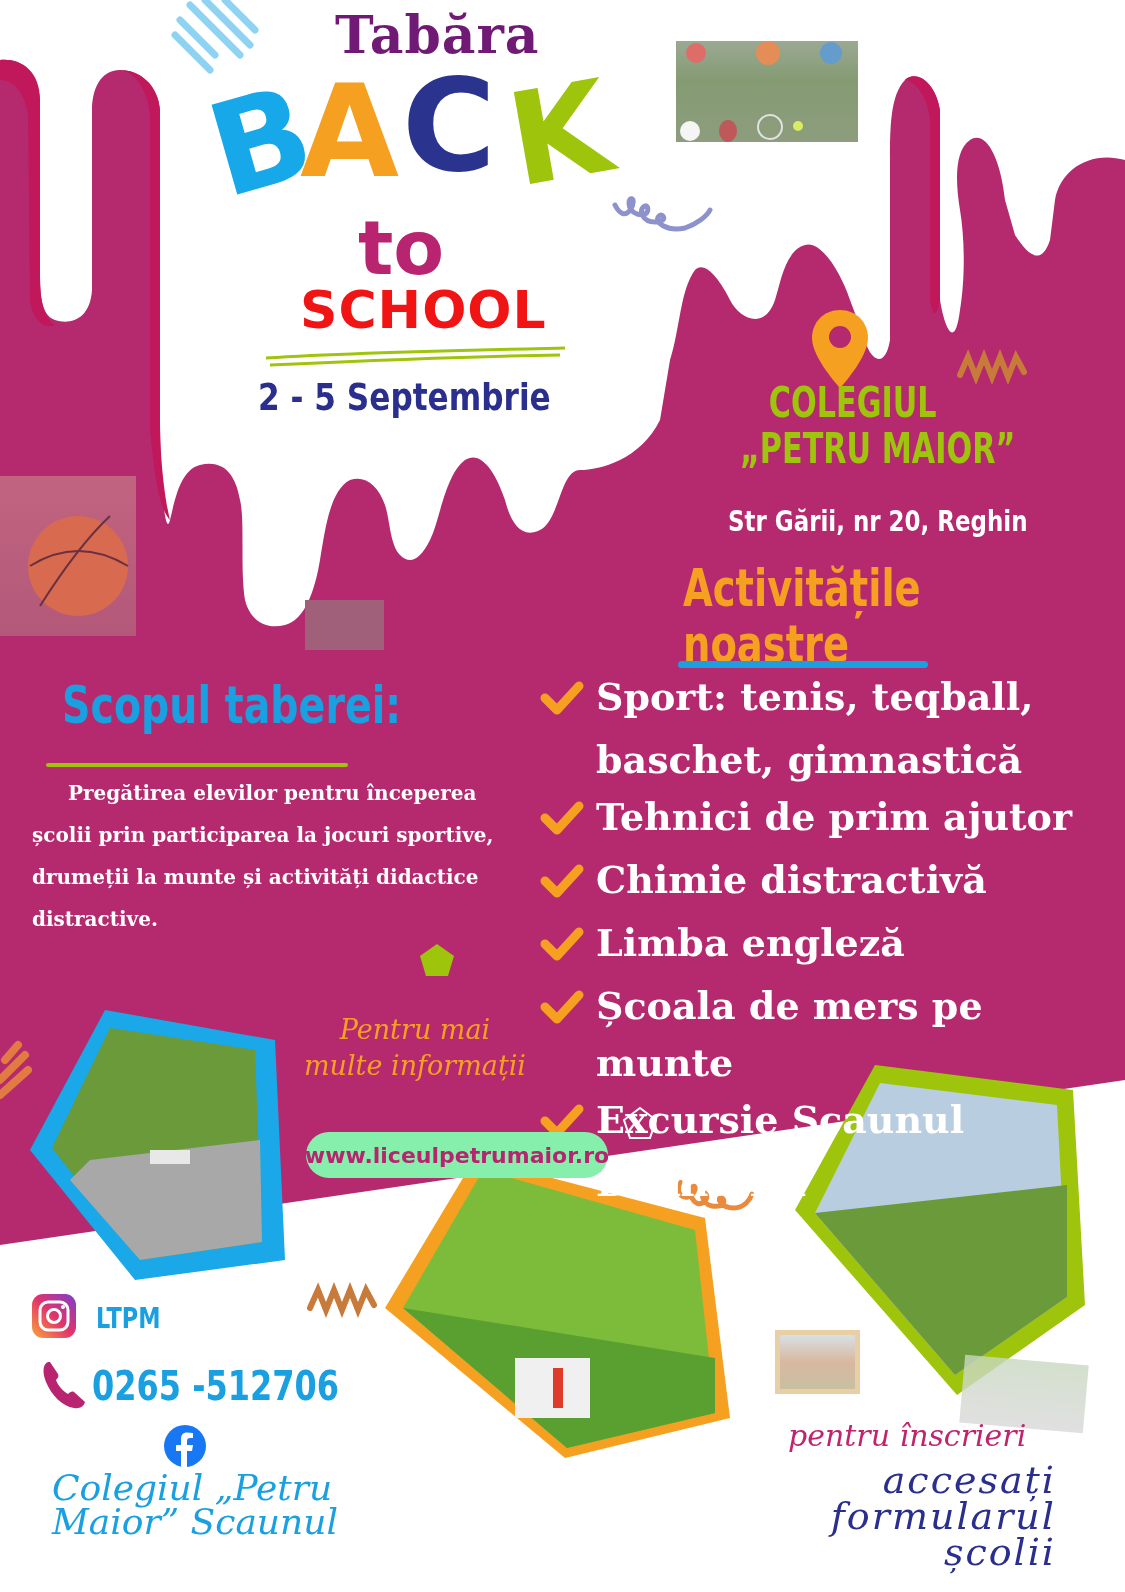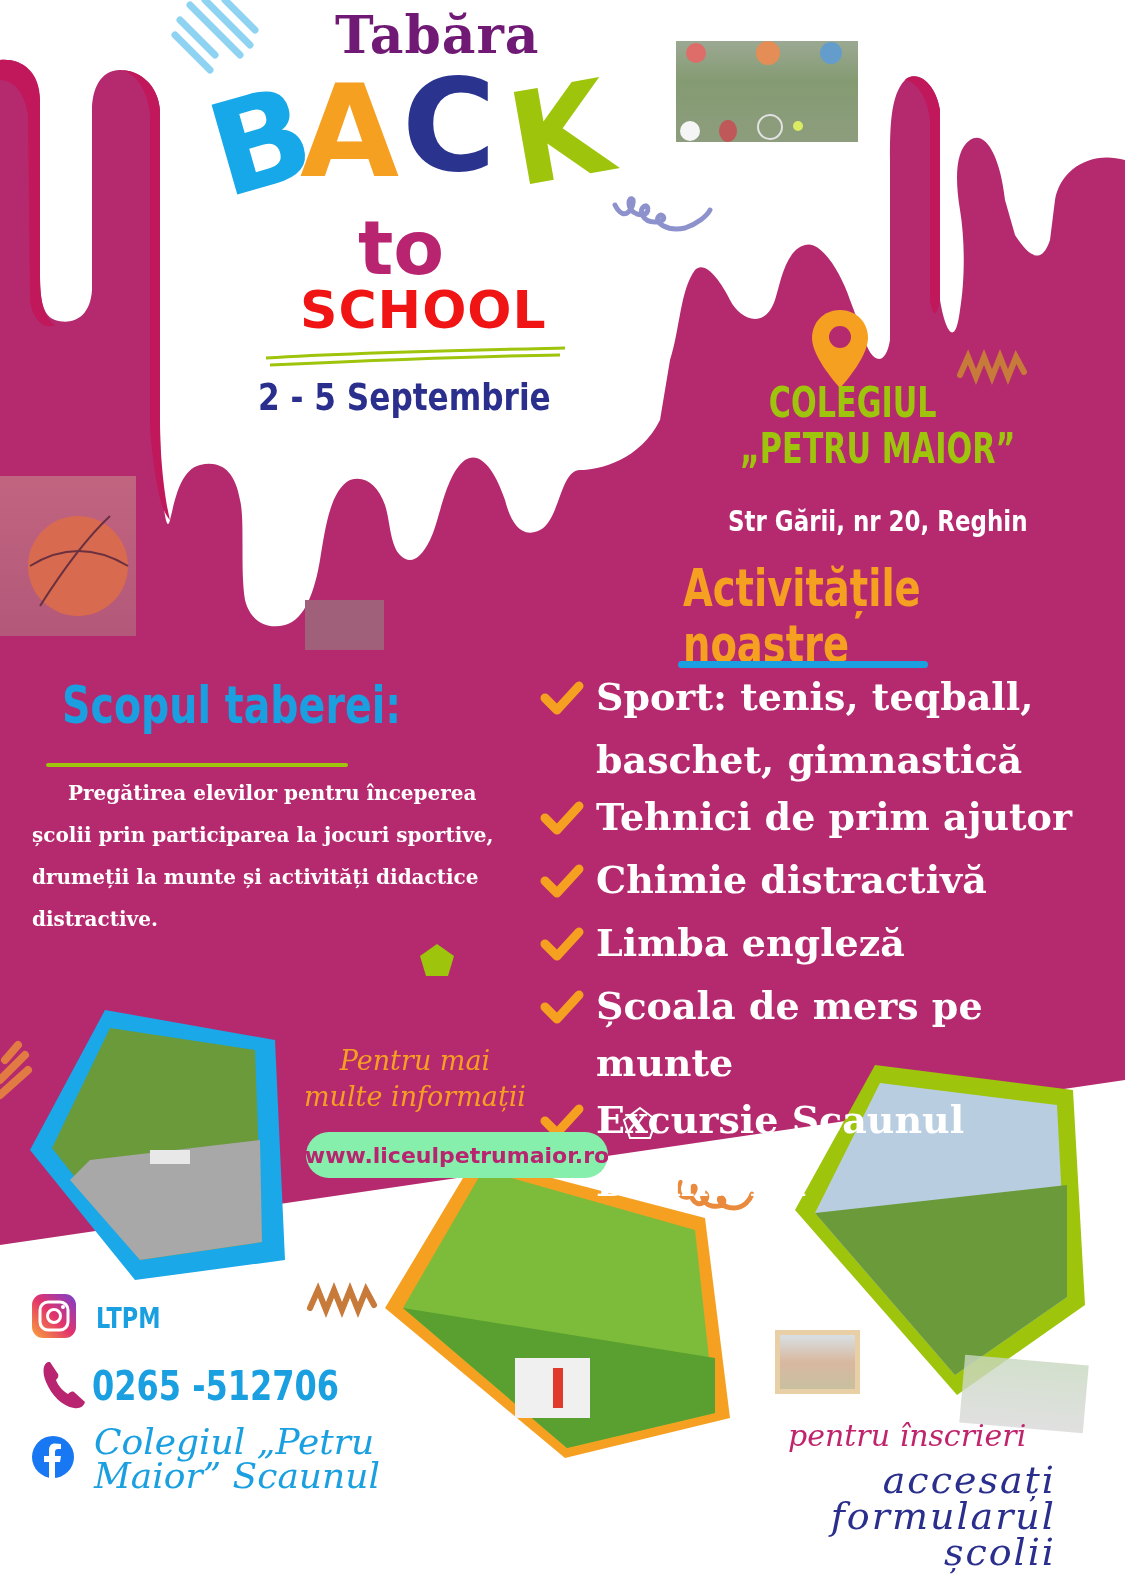--- a/index.html
+++ b/index.html
@@ -26,27 +26,27 @@
 
   .act-list { left:540px; top:668px; list-style:none; }
   .act-list li { display:flex; align-items:flex-start; color:#fff; font-family:"DejaVu Serif", serif; font-weight:bold; font-size:38px; line-height:57px; }
   .act-list li .chk { width:56px; flex:0 0 56px; padding-top:6px; }
   .act-list li.cont { padding-left:56px; }
 
   .scop-title { left:62px; top:675px; font-family:"DejaVu Sans", sans-serif; font-weight:bold; color:#1aa0e0; font-size:52px; transform:scaleX(0.76); transform-origin:left; }
   .scop-line { left:46px; top:763px; width:302px; height:4px; background:#9ec40c; border-radius:3px; }
   .scop-text { left:32px; top:772px; width:500px; color:#fff; font-family:"DejaVu Serif", serif; font-weight:bold; font-size:20px; line-height:42px; text-indent:36px; }
 
-  .more-info { left:300px; top:1012px; width:230px; text-align:center; color:#f6a022; font-family:"DejaVu Serif", serif; font-style:italic; font-size:27px; line-height:36px;margin-top:31px; }
+  .more-info { left:300px; top:1012px; width:230px; text-align:center; color:#f6a022; font-family:"DejaVu Serif", serif; font-style:italic; font-size:27px; line-height:36px; }
   .url-pill { left:306px; top:1132px; width:302px; height:46px; background:#86efac; border-radius:24px; display:flex; align-items:center; justify-content:center; color:#b82470; font-family:"DejaVu Sans", sans-serif; font-weight:bold; font-size:22px; text-decoration:none; }
 
   .contact-row { display:flex; align-items:center; position:absolute; }
   .ig-row { left:32px; top:1294px; }
   .ph-row { left:40px; top:1358px; }
-  .fb-row { left:32px; top:1425px; }
+  .fb-row { left:32px; top:1425px;flex-direction:column; }
   .ct-text { color:#1aa0e0; font-family:"DejaVu Sans", sans-serif; font-weight:bold; transform:scaleX(0.8); transform-origin:left; }
   .fb-text { color:#1aa0e0; font-family:"DejaVu Serif", serif; font-style:italic; font-size:36px; line-height:34px; margin-left:20px; }
 
   .reg-1 { left:788px; top:1418px; color:#c0246c; font-family:"DejaVu Serif", serif; font-style:italic; font-size:30px; }
   .reg-2 { left:716px; top:1462px; width:340px; text-align:right; color:#2a2e8c; font-family:"DejaVu Serif", serif; font-style:italic; font-size:38px; line-height:36px; letter-spacing:2px; }
 
   .photo { position:absolute; overflow:hidden; }
 </style>
 </head>
 <body>

